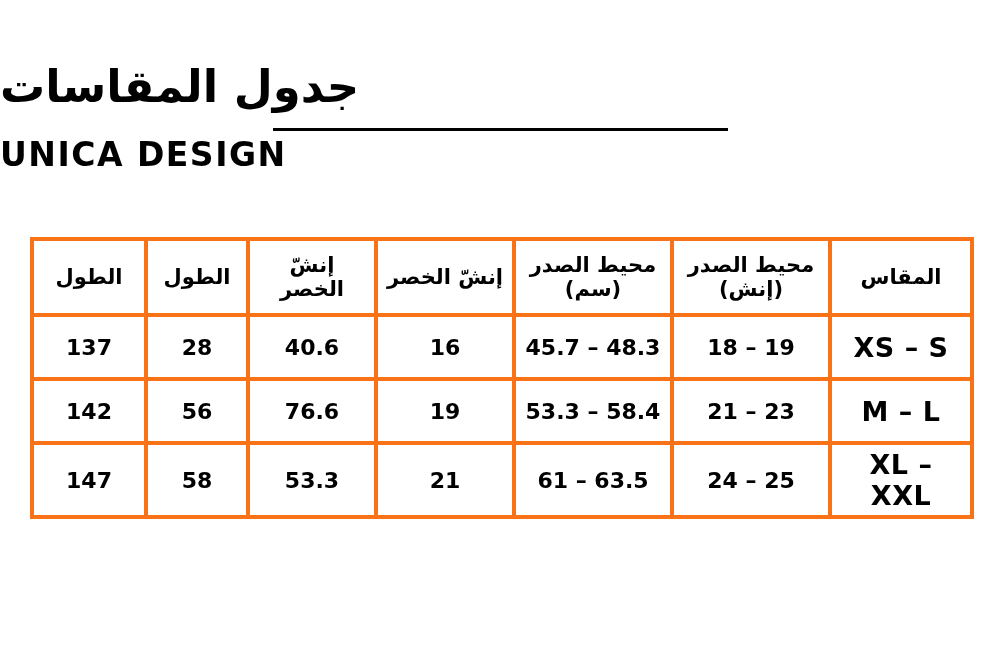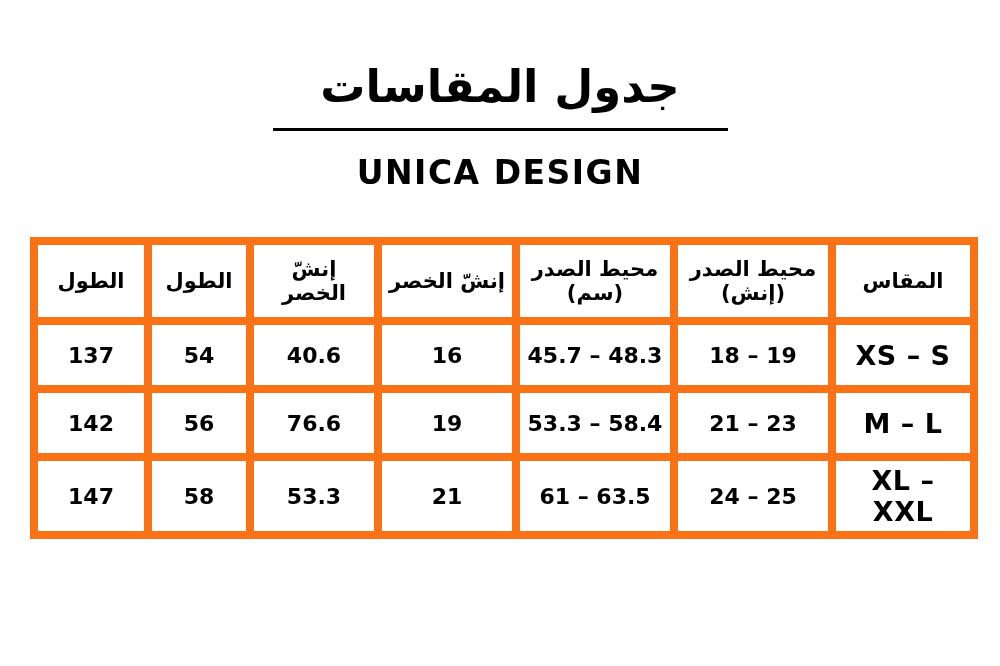--- a/index.html
+++ b/index.html
@@ -18,39 +18,39 @@
   .page {
     position: relative;
     width: 1000px;
     height: 666px;
     box-sizing: border-box;
   }
 
   
   .header {
     padding-top: 62px;
-    text-align: center;
+    text-align: left;
   }
   .title-ar {
     font-family: "DejaVu Sans", "Liberation Sans", sans-serif;
     font-size: 45px;
     font-weight: bold;
     line-height: 1.1;
     letter-spacing: 0px;
     color: #000000;
     direction: rtl;
   }
   .title-rule {
     width: 455px;
     height: 3px;
     background: #000000;
     margin: 16px auto 0 auto;
   }
   .subtitle-en {
-    margin-top: 22px;
+    margin-top: 4px;
     font-size: 33px;
     font-weight: bold;
     letter-spacing: 1.5px;
     color: #000000;
   }
 
   
   .table-wrap {
     position: absolute;
     left: 30px;
@@ -58,21 +58,21 @@
     width: 940px;
   }
   table.sizes {
     border-collapse: collapse;
     width: 940px;
     table-layout: fixed;
     direction: rtl;
   }
   table.sizes th,
   table.sizes td {
-    border: 8px solid #f97316;
+    border: 4px solid #f97316;
     text-align: center;
     vertical-align: middle;
     color: #000000;
     padding: 4px;
   }
   table.sizes thead th {
     height: 64px;
     font-size: 21px;
     font-weight: bold;
     direction: rtl;
@@ -130,21 +130,21 @@
           <th>الطول</th>
         </tr>
       </thead>
       <tbody>
         <tr>
           <td class="size-label">XS – S</td>
           <td>18 – 19</td>
           <td>45.7 – 48.3</td>
           <td>16</td>
           <td>40.6</td>
-          <td>54</td>
+          <td>28</td>
           <td>137</td>
         </tr>
         <tr>
           <td class="size-label">M – L</td>
           <td>21 – 23</td>
           <td>53.3 – 58.4</td>
           <td>19</td>
           <td>76.6</td>
           <td>56</td>
           <td>142</td>

